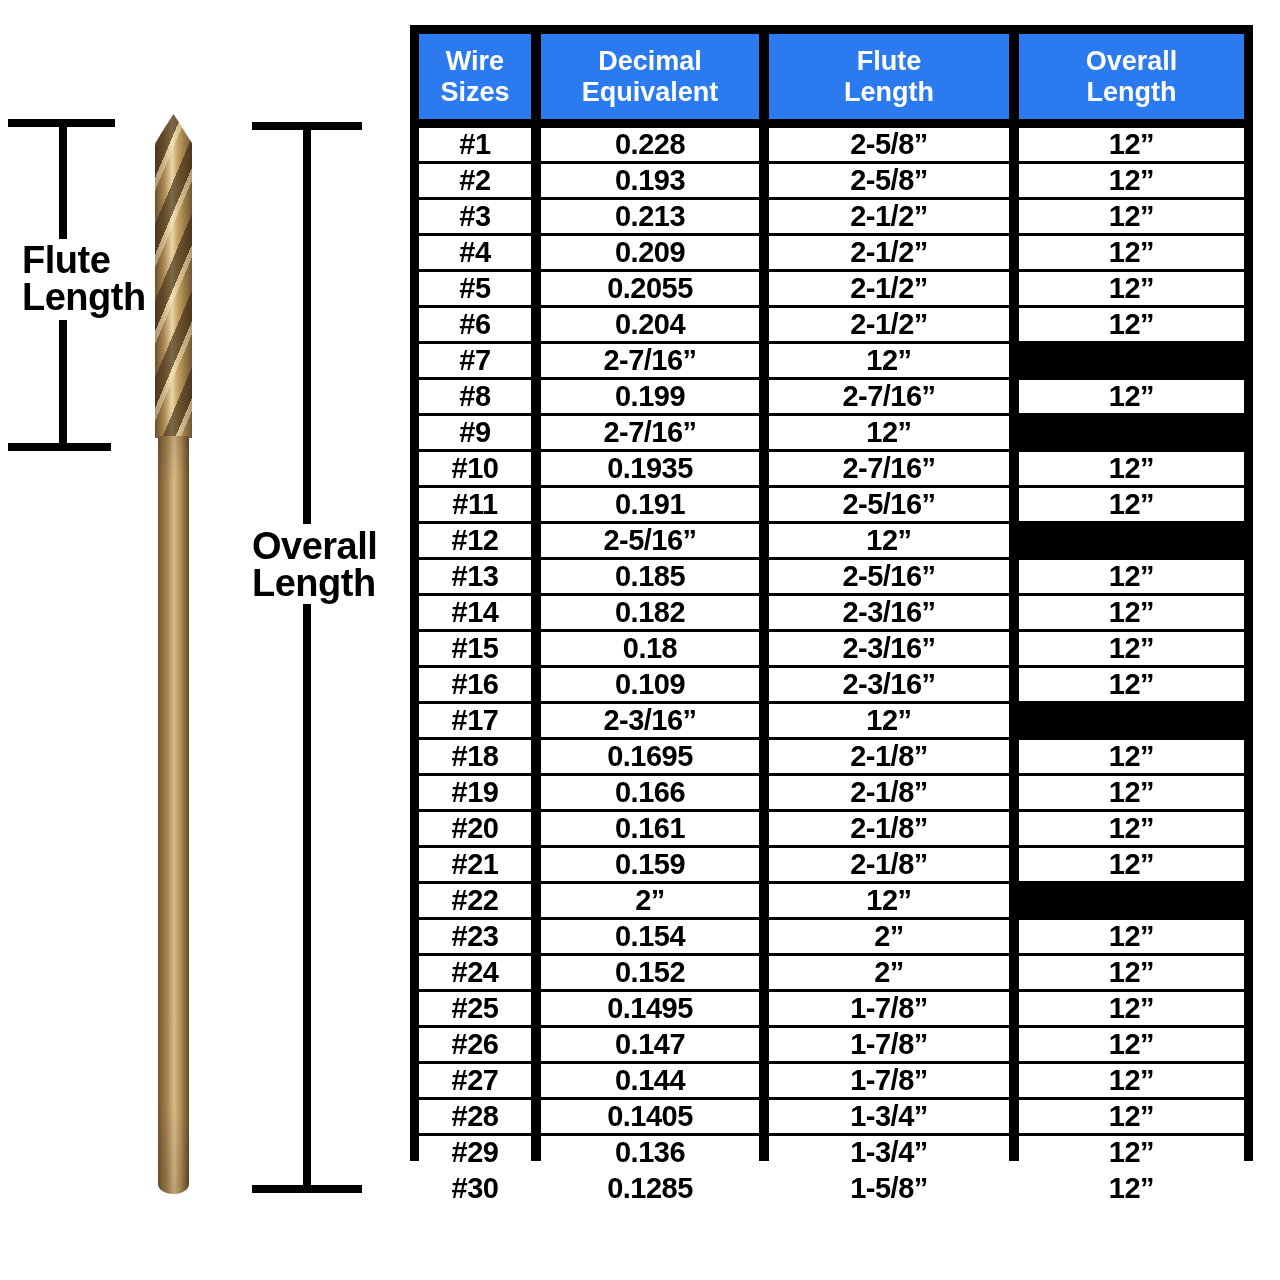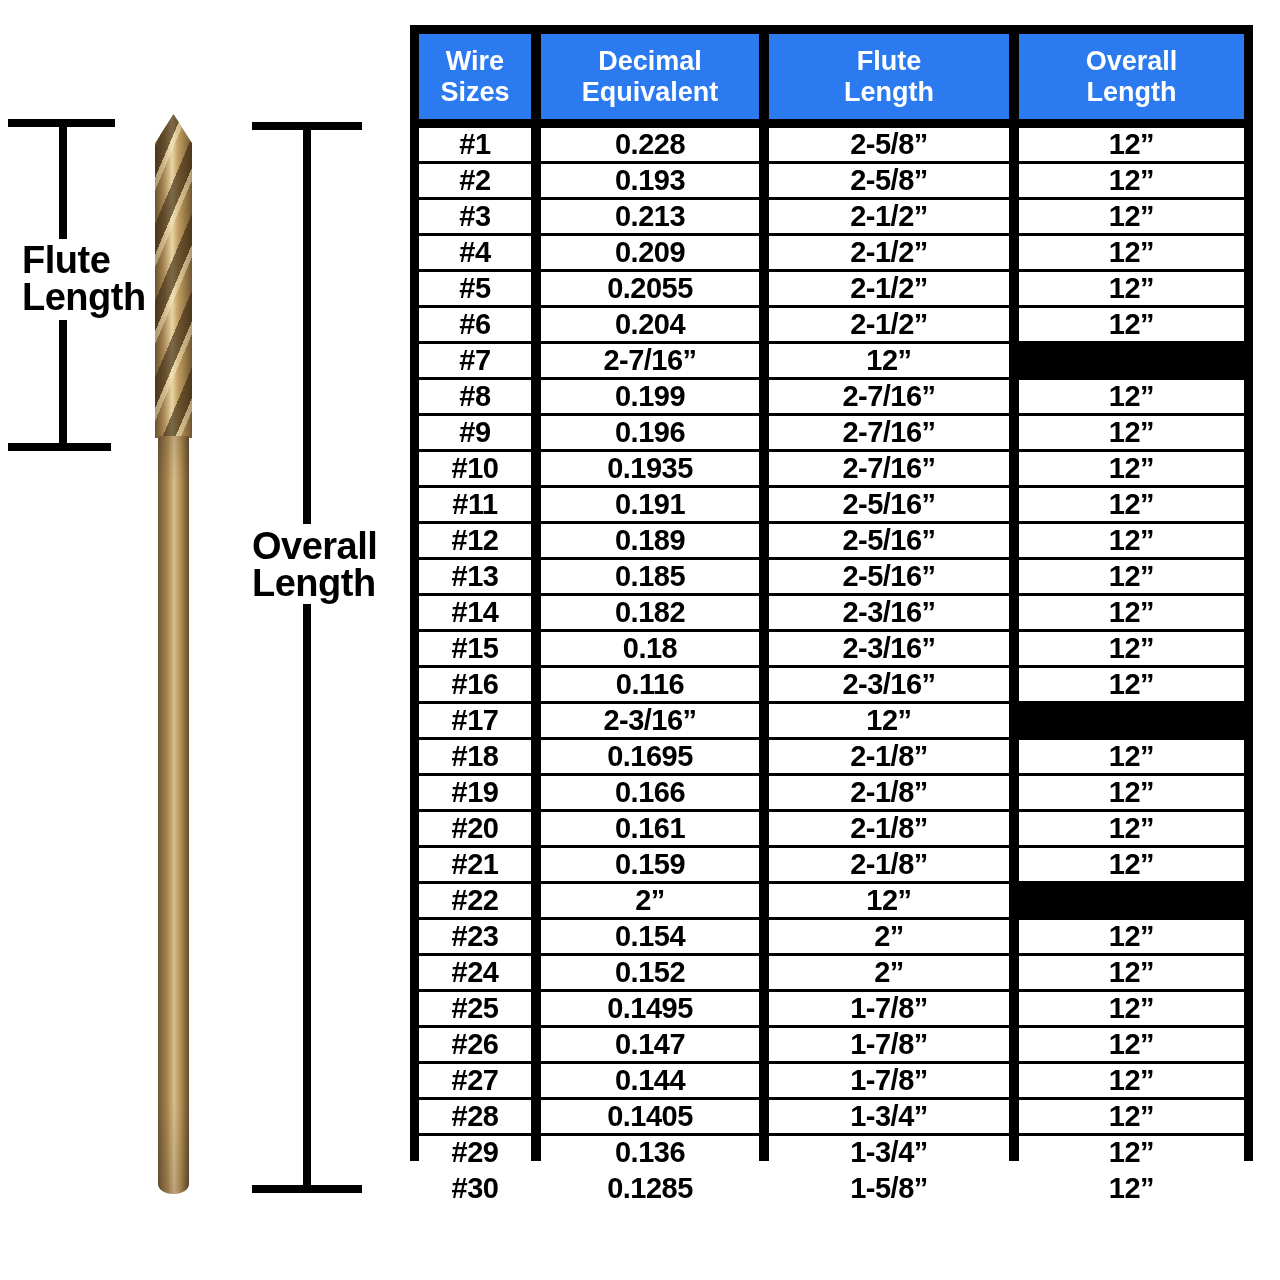--- a/index.html
+++ b/index.html
@@ -142,39 +142,37 @@
           <div class="td">12”</div>
         </div>
         <div class="trow">
           <div class="td">#8</div>
           <div class="td">0.199</div>
           <div class="td">2-7/16”</div>
           <div class="td">12”</div>
         </div>
         <div class="trow">
           <div class="td">#9</div>
-          <div class="td">0.196</div>
           <div class="td">2-7/16”</div>
           <div class="td">12”</div>
         </div>
         <div class="trow">
           <div class="td">#10</div>
           <div class="td">0.1935</div>
           <div class="td">2-7/16”</div>
           <div class="td">12”</div>
         </div>
         <div class="trow">
           <div class="td">#11</div>
           <div class="td">0.191</div>
           <div class="td">2-5/16”</div>
           <div class="td">12”</div>
         </div>
         <div class="trow">
           <div class="td">#12</div>
-          <div class="td">0.189</div>
           <div class="td">2-5/16”</div>
           <div class="td">12”</div>
         </div>
         <div class="trow">
           <div class="td">#13</div>
           <div class="td">0.185</div>
           <div class="td">2-5/16”</div>
           <div class="td">12”</div>
         </div>
         <div class="trow">
@@ -184,21 +182,21 @@
           <div class="td">12”</div>
         </div>
         <div class="trow">
           <div class="td">#15</div>
           <div class="td">0.18</div>
           <div class="td">2-3/16”</div>
           <div class="td">12”</div>
         </div>
         <div class="trow">
           <div class="td">#16</div>
-          <div class="td">0.116</div>
+          <div class="td">0.109</div>
           <div class="td">2-3/16”</div>
           <div class="td">12”</div>
         </div>
         <div class="trow">
           <div class="td">#17</div>
           <div class="td">2-3/16”</div>
           <div class="td">12”</div>
         </div>
         <div class="trow">
           <div class="td">#18</div>

